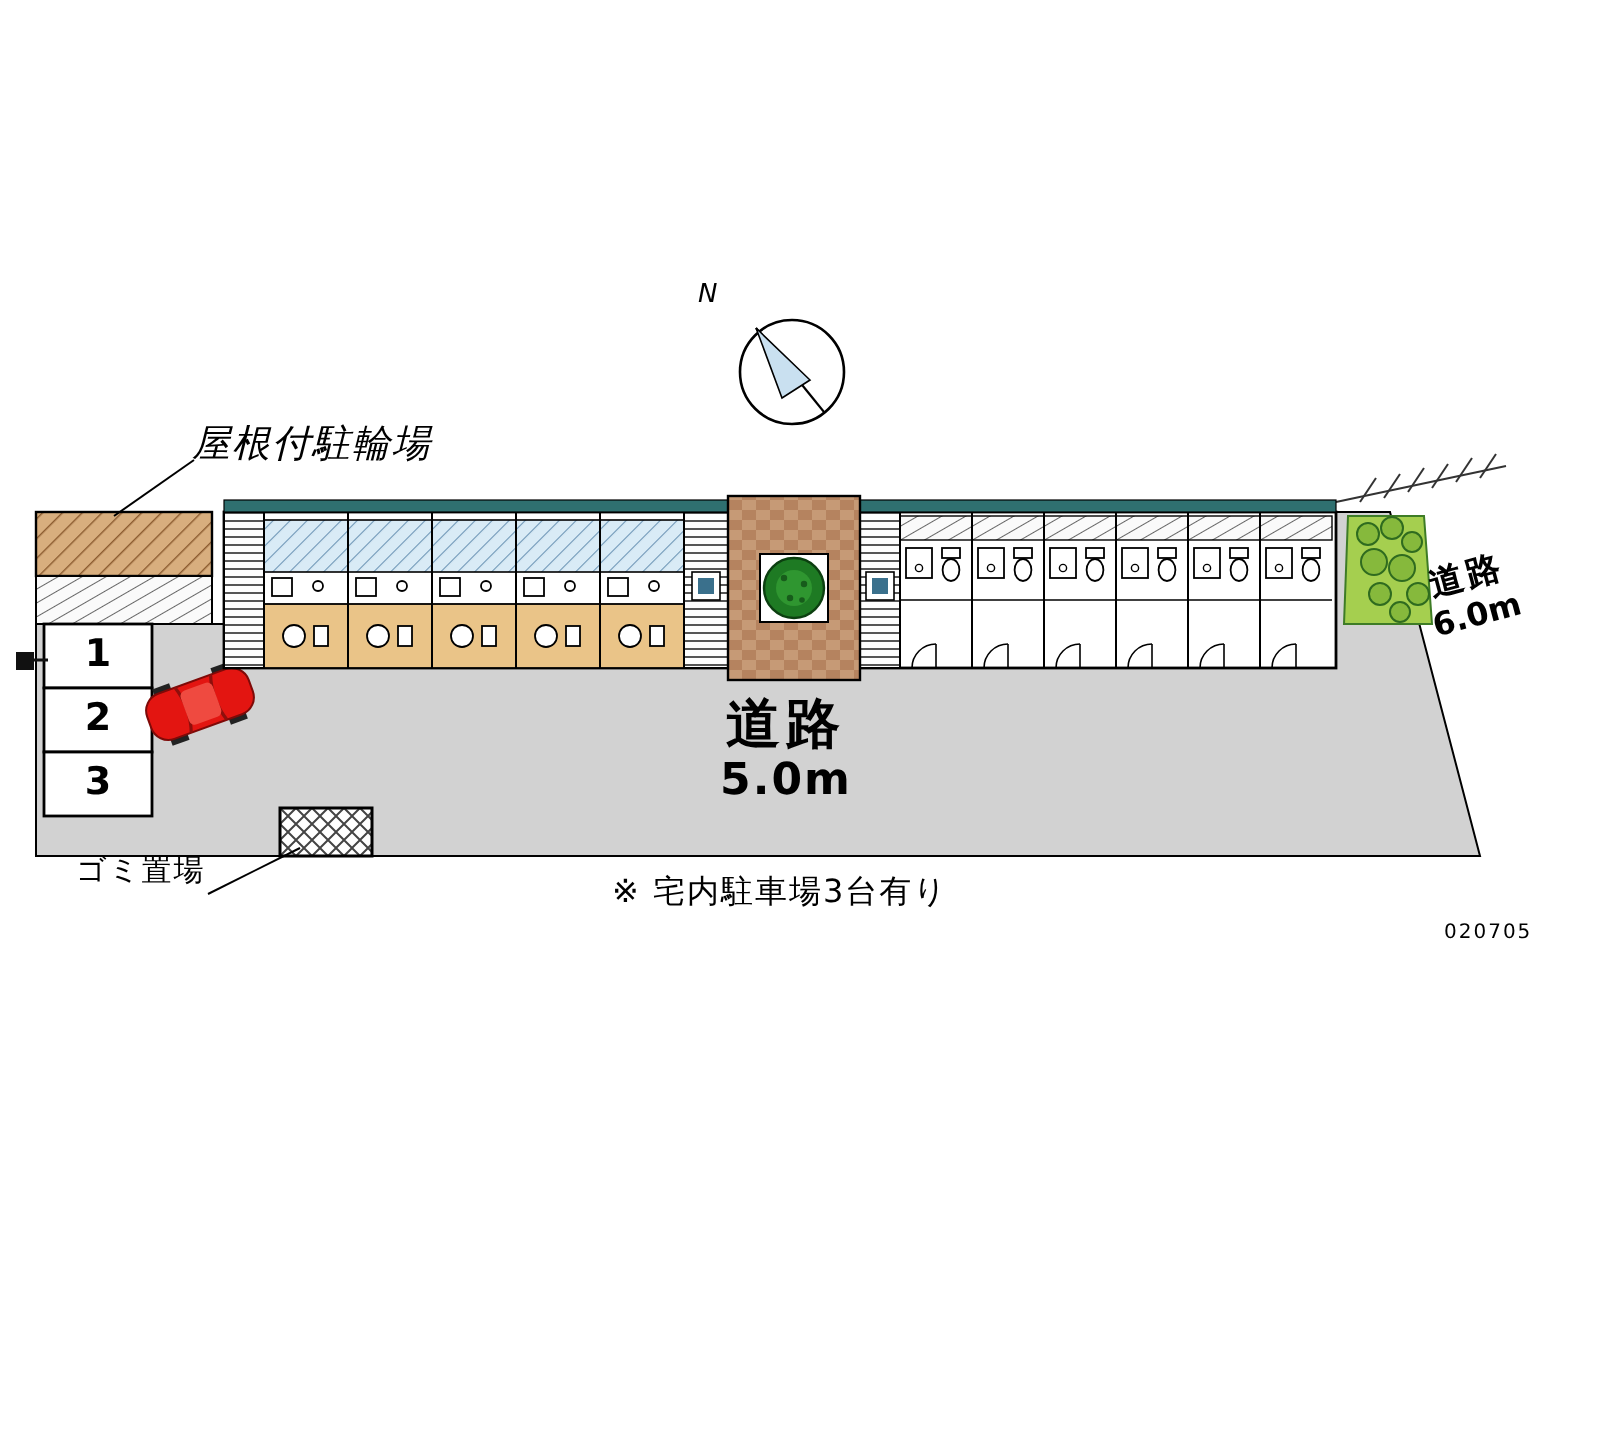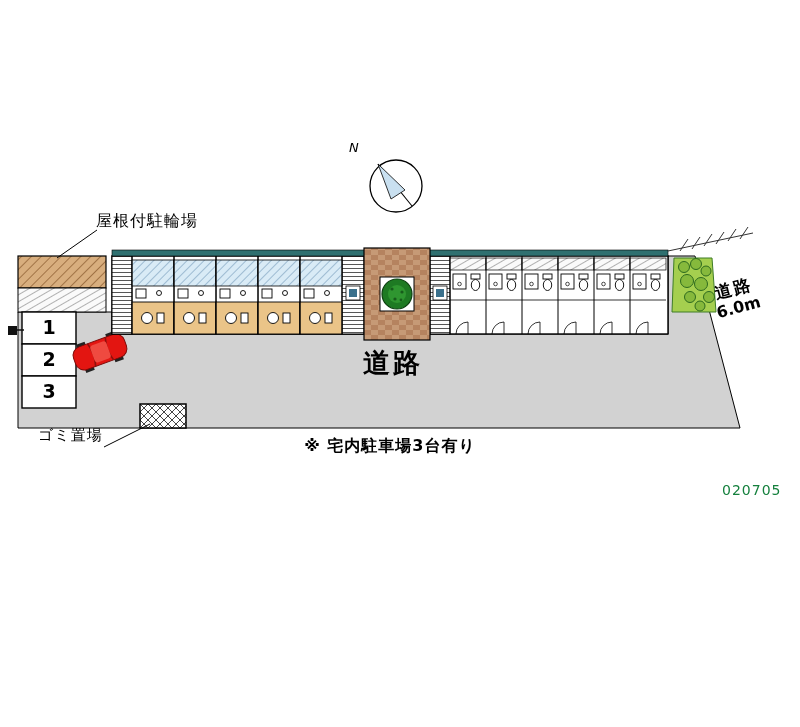--- a/index.html
+++ b/index.html
@@ -6,31 +6,31 @@
   .stage{
     position:relative;
     width:800px;height:727px;
     background:#ffffff;
     font-family:"DejaVu Sans","Liberation Sans",sans-serif;
     color:#000;
     overflow:hidden;
   }
   .stage svg{position:absolute;left:0;top:0;}
   .lbl{position:absolute;white-space:nowrap;line-height:1.15;}
-  .lbl-bicycle{left:96px;top:212px;font-size:16px;letter-spacing:1px;font-weight:500;}
+  .lbl-bicycle{left:96px;top:212px;font-size:19px;letter-spacing:1px;font-weight:500;font-style:italic;}
   .lbl-garbage{left:38px;top:427px;font-size:15px;letter-spacing:1px;font-weight:500;}
   .road-bottom{left:323px;top:347px;width:140px;text-align:center;font-weight:700;}
   .road-bottom .rb-name{font-size:27px;letter-spacing:3px;}
   .road-bottom .rb-width{font-size:22px;letter-spacing:1px;}
   .road-right{left:702px;top:279px;width:68px;text-align:center;font-weight:700;
               transform:rotate(-15deg);transform-origin:center;}
   .road-right .rr-name{font-size:17px;letter-spacing:2px;}
   .road-right .rr-width{font-size:16px;}
-  .note{left:240px;top:437px;width:300px;text-align:center;font-size:16px;font-weight:700;letter-spacing:1px;}
-  .plan-number{left:722px;top:482px;font-size:14px;color:#15803d;letter-spacing:1px;}
+  .note{left:240px;top:437px;width:300px;text-align:center;font-size:16px;font-weight:400;letter-spacing:1px;}
+  .plan-number{left:722px;top:461px;font-size:10px;color:#000000;letter-spacing:1px;}
   .parking-num{left:22px;width:54px;text-align:center;font-size:19px;font-weight:700;}
   .pn-1{top:317px;}
   .pn-2{top:349px;}
   .pn-3{top:381px;}
   .compass-n{left:349px;top:141px;font-size:13px;font-style:italic;}
 </style>
 </head>
 <body>
 
 <div class="stage">
@@ -200,20 +200,21 @@
   </svg>
 
   <div class="lbl compass-n">N</div>
 
   <div class="lbl lbl-bicycle">屋根付駐輪場</div>
 
   <div class="lbl lbl-garbage">ゴミ置場</div>
 
   <div class="lbl road-bottom">
     <div class="rb-name">道路</div>
+    <div class="rb-width">5.0m</div>
   </div>
 
   <div class="lbl road-right">
     <div class="rr-name">道路</div>
     <div class="rr-width">6.0m</div>
   </div>
 
   <div class="lbl note">※ 宅内駐車場3台有り</div>
 
   <div class="lbl plan-number">020705</div>

